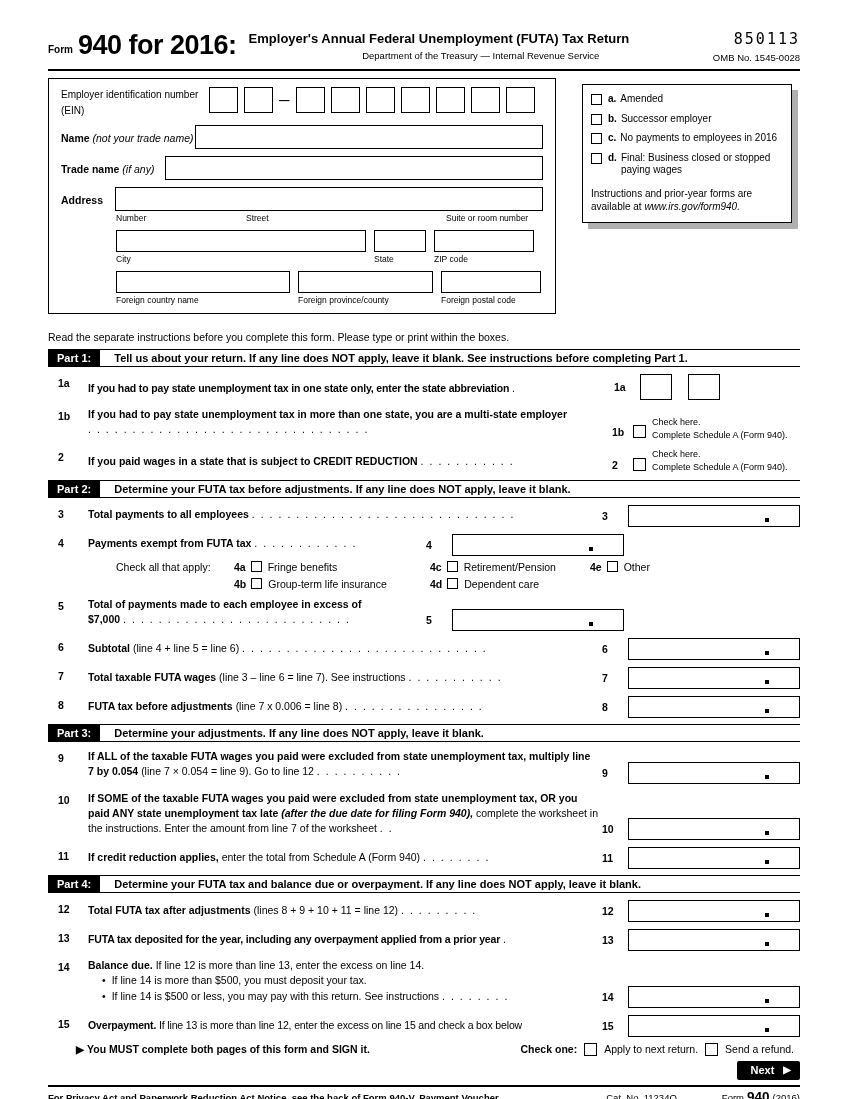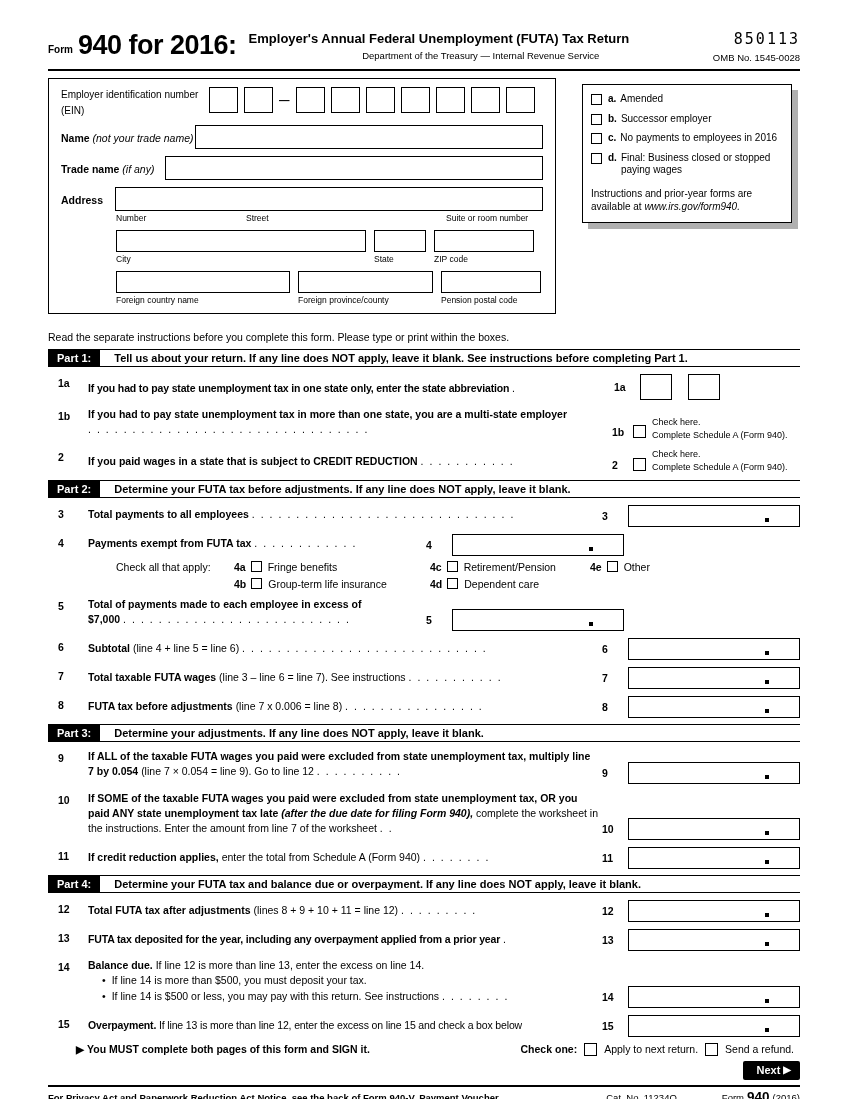--- a/index.html
+++ b/index.html
@@ -93,21 +93,21 @@
 
   .bline{margin-left:14px;}
   .bdot{margin-right:6px;}
 
   .p4note-row{display:flex;align-items:center;margin-top:6px;}
   .must{margin-left:28px;font-size:10.5px;font-weight:bold;}
   .must .arrow{margin-right:3px;}
   .checkone{margin-left:auto;display:flex;align-items:center;font-size:10.5px;gap:7px;padding-right:6px;}
 
   .next-row{display:flex;justify-content:flex-end;margin-top:5px;}
-  .next-btn{background:#000;color:#fff;font-weight:bold;font-size:11px;padding:3px 9px 4px 13px;display:flex;align-items:center;gap:3px;border-radius:2px;cursor:pointer;}
+  .next-btn{background:#000;color:#fff;font-weight:bold;font-size:11px;padding:3px 9px 4px 13px;display:flex;align-items:center;gap:9px;border-radius:2px;cursor:pointer;}
   .next-arrow{font-size:10px;line-height:1;}
 
   .footer{display:flex;align-items:flex-end;border-top:2px solid #000;margin-top:5px;padding-top:4px;}
   .f-privacy{font-size:9.5px;font-weight:bold;}
   .f-cat{font-size:9.5px;margin-left:auto;}
   .f-form{margin-left:45px;font-size:9.5px;display:flex;align-items:flex-end;gap:3px;}
   .f940{font-size:13.5px;font-weight:bold;line-height:0.9;}
 </style>
 </head>
 <body>
@@ -177,21 +177,21 @@
         <span>ZIP code</span>
       </div>
       <div class="inrow">
         <div class="inbox w-fc"></div>
         <div class="inbox w-fp"></div>
         <div class="inbox w-fz"></div>
       </div>
       <div class="sublabels">
         <span class="sl3a">Foreign country name</span>
         <span class="sl3b">Foreign province/county</span>
-        <span>Pension postal code</span>
+        <span>Foreign postal code</span>
       </div>
     </div>
 
     <div class="tor-wrap">
       <div class="tor-box">
         <div class="tor-body">
           <div class="tor-opt">
             <span class="cb"></span>
             <span class="tor-key">a.</span>
             <span>Amended</span>

